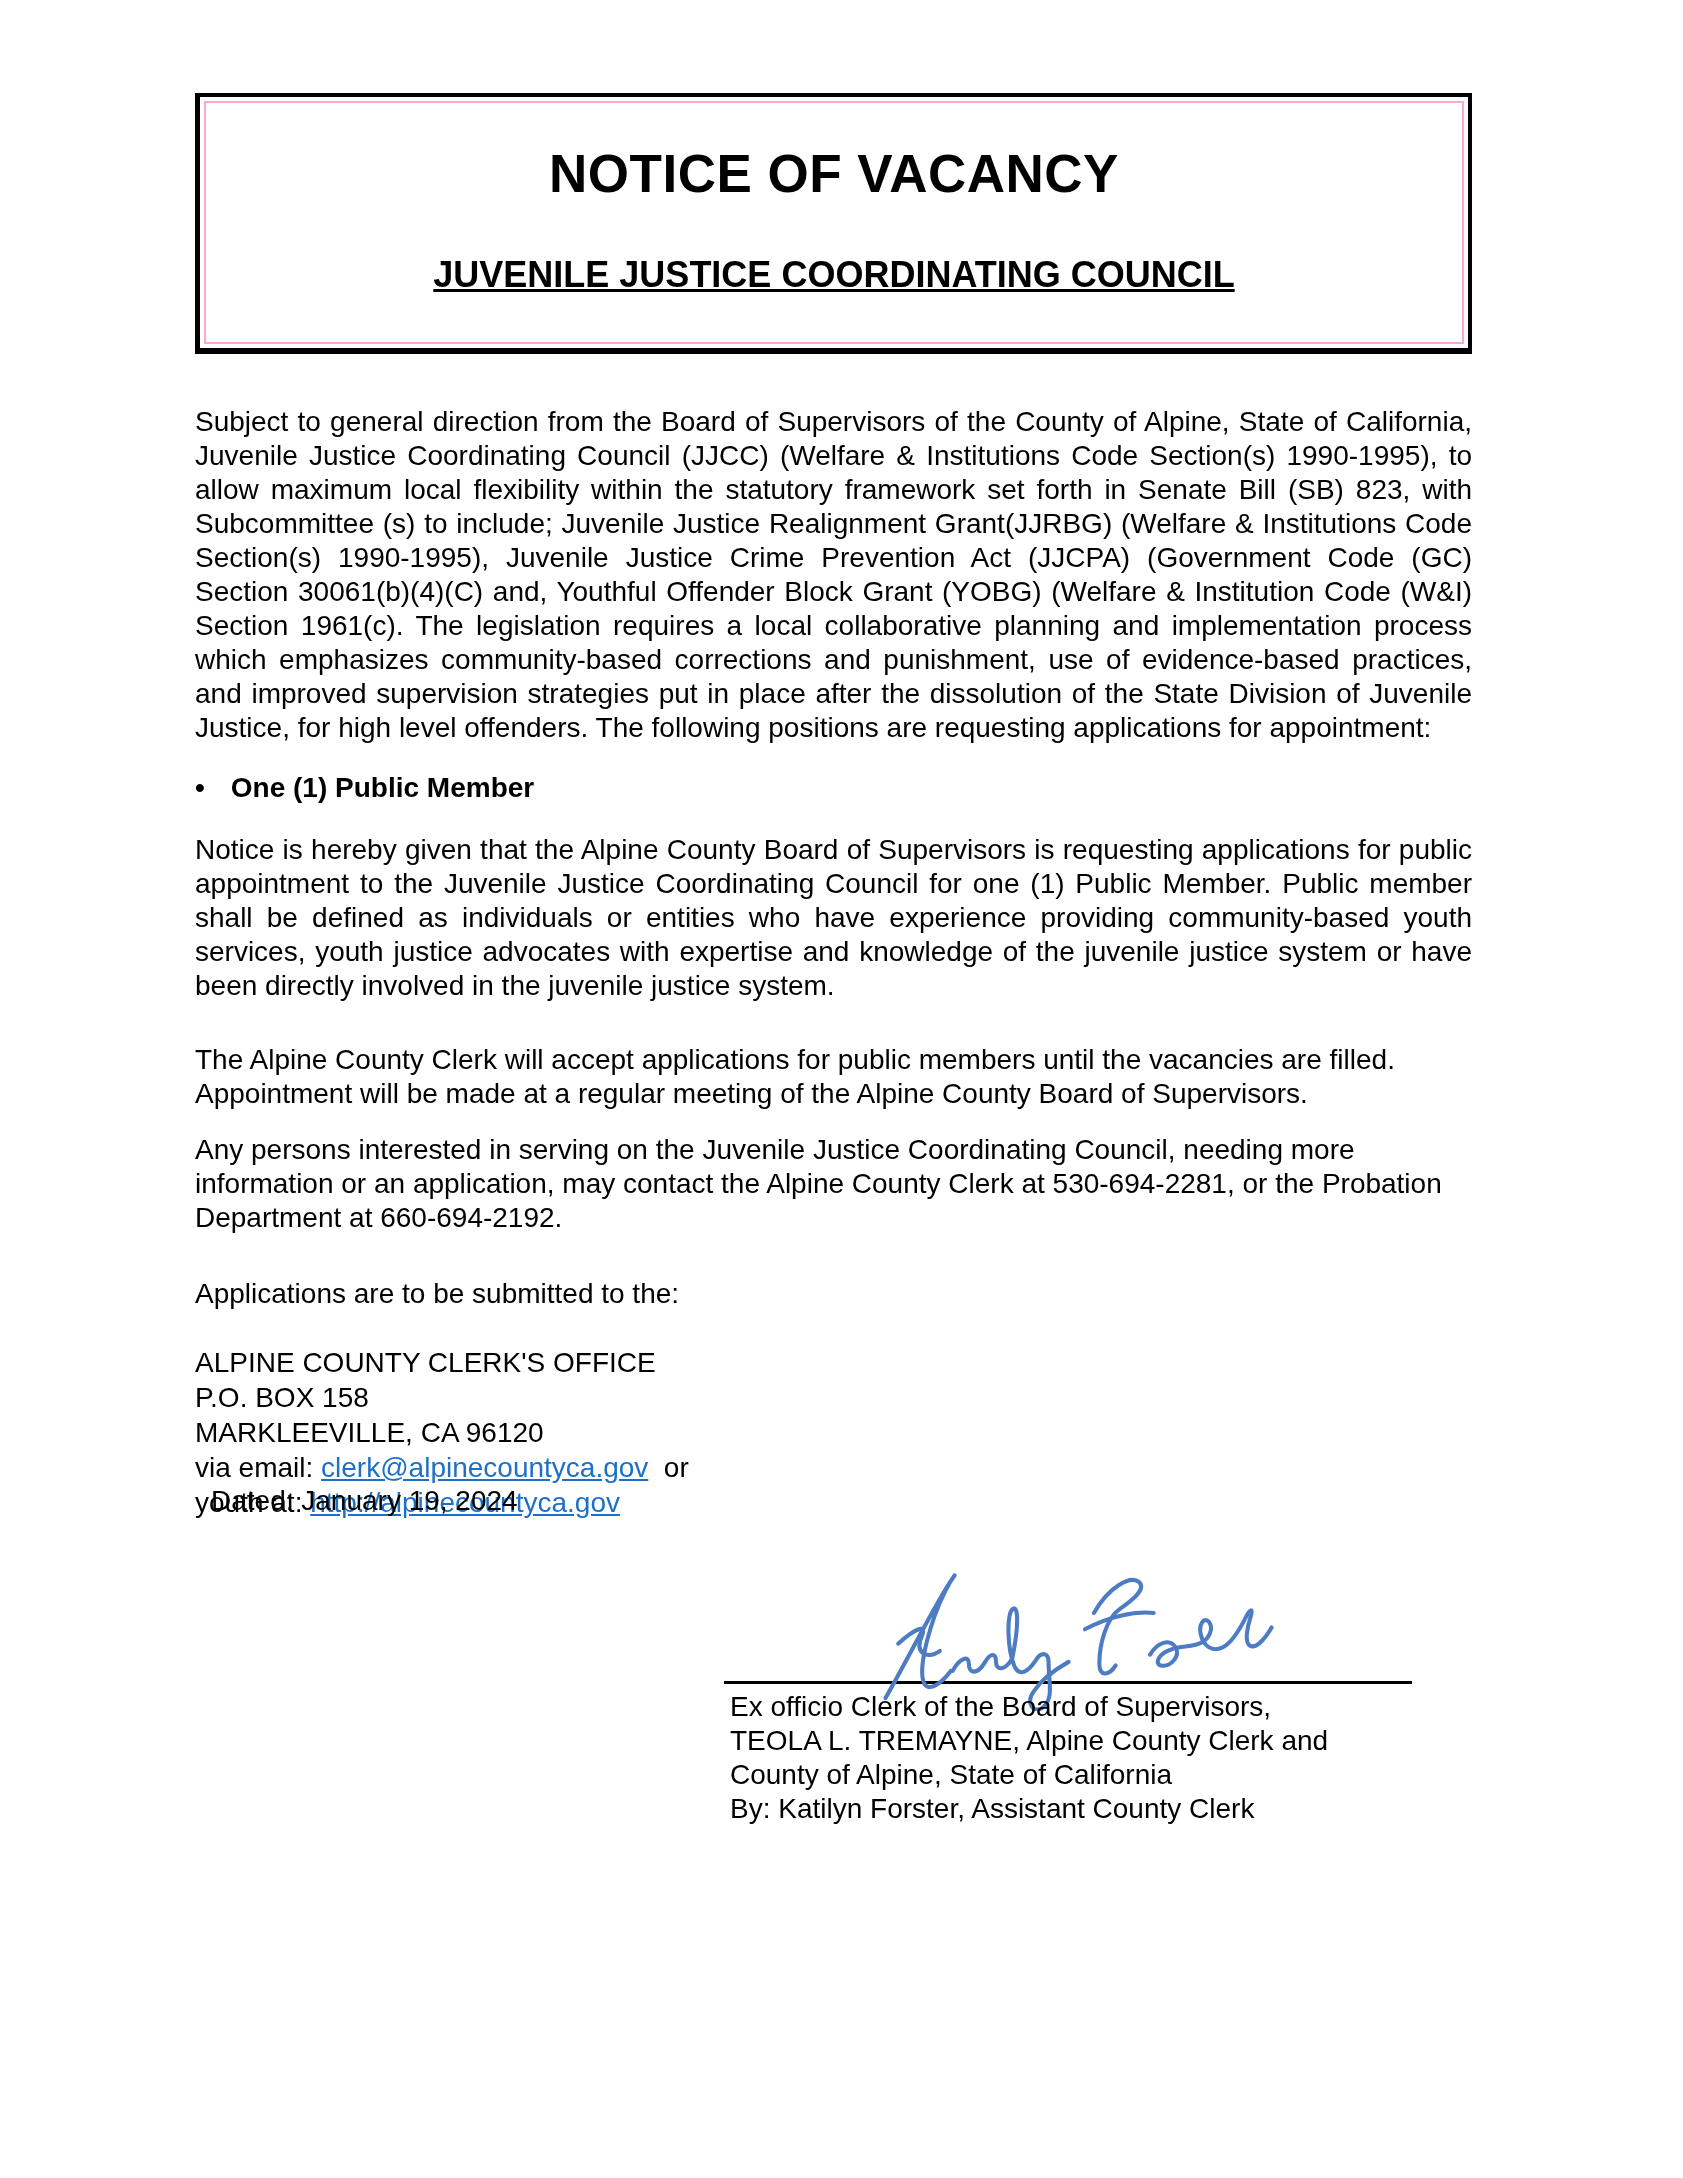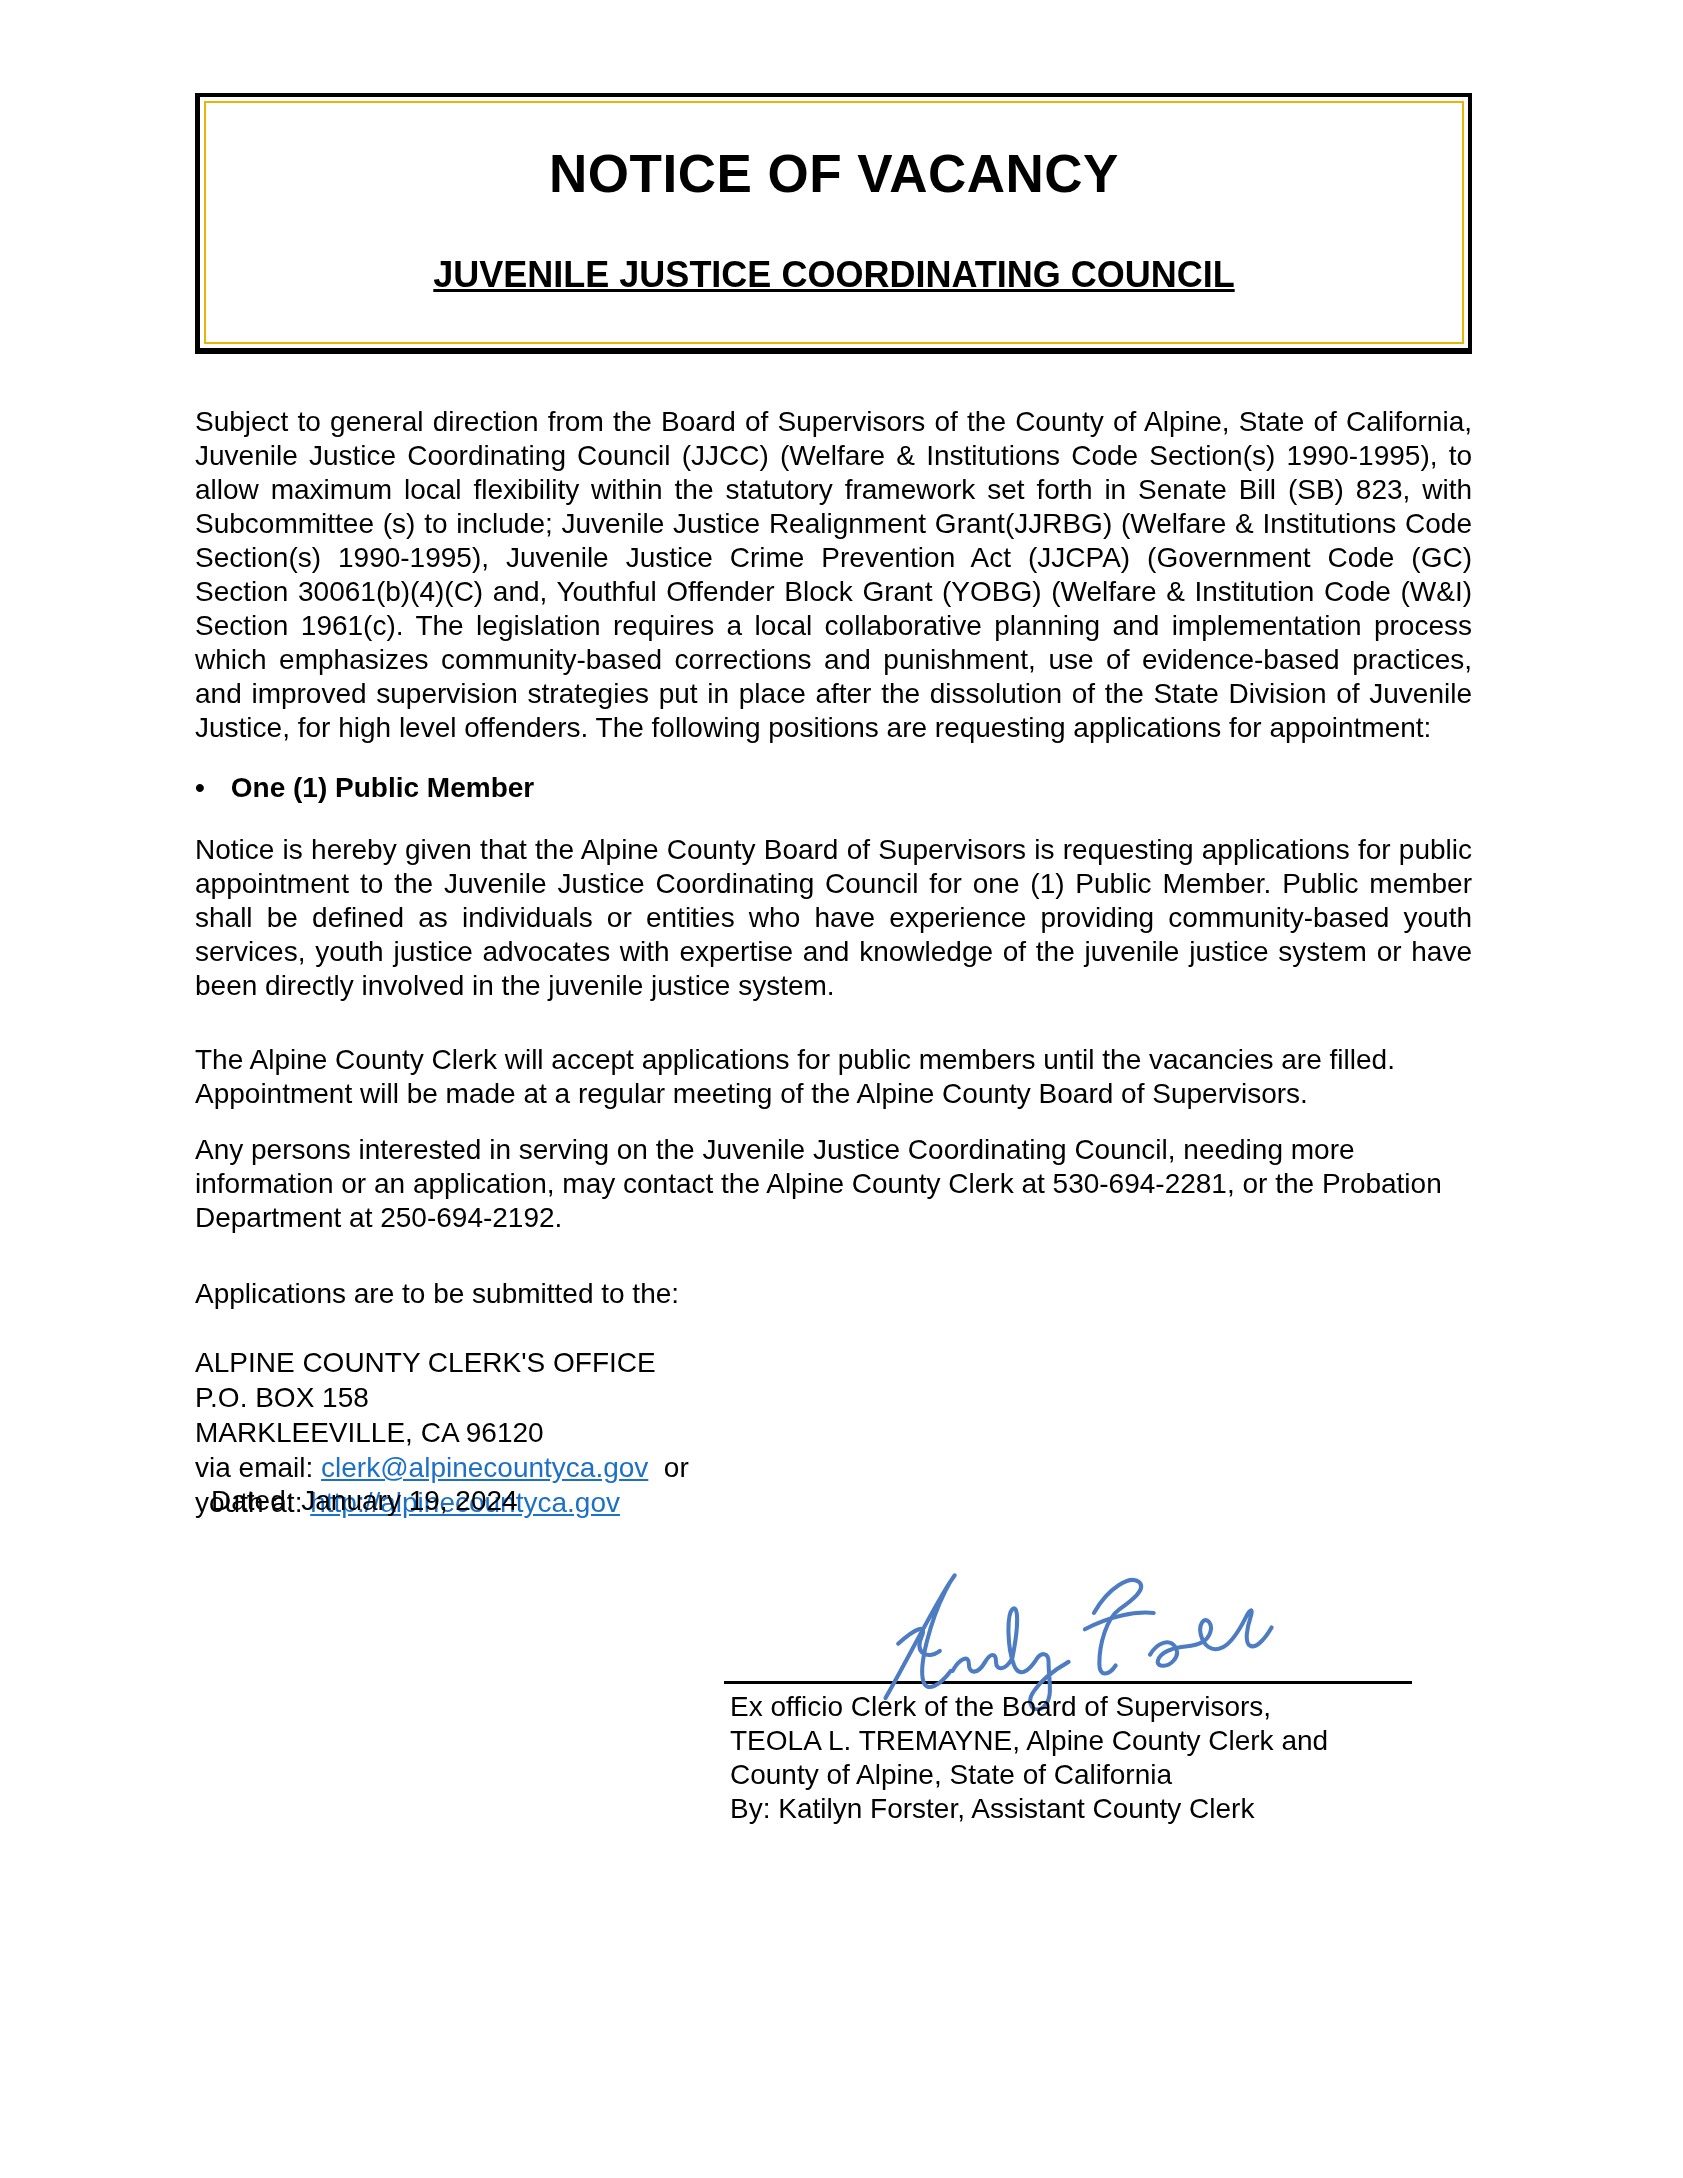--- a/index.html
+++ b/index.html
@@ -15,21 +15,21 @@
   }
 
   
   .notice-box-outer {
     border:4px solid #000;
     border-left-width:5px;
     border-bottom-width:6px;
     padding:4px;
   }
   .notice-box-inner {
-    border:2px solid #eab308;
+    border:2px solid #f9a8d4;
     text-align:center;
     padding:40px 2px 46px;
   }
   .notice-title  { font-size:53px; font-weight:bold; margin:0; letter-spacing:0.5px; }
   .notice-subtitle { font-size:36px; font-weight:bold; margin:50px 0 0 0;text-decoration:underline; }
 
   
   p { font-size:28px; line-height:34px; margin:0; }
   .just { text-align:justify; }
   .p1 { margin-top:51px; }
@@ -88,21 +88,21 @@
   <p class="just p1">Subject to general direction from the Board of Supervisors of the County of Alpine, State of California, Juvenile Justice Coordinating Council (JJCC) (Welfare &amp; Institutions Code Section(s) 1990-1995),  to allow maximum local flexibility within the statutory framework set forth in Senate Bill (SB) 823, with Subcommittee (s) to include; Juvenile Justice Realignment Grant(JJRBG) (Welfare &amp; Institutions Code Section(s) 1990-1995), Juvenile Justice Crime Prevention Act (JJCPA) (Government Code (GC) Section 30061(b)(4)(C) and, Youthful Offender Block Grant (YOBG) (Welfare &amp; Institution Code (W&amp;I) Section 1961(c). The legislation requires a local collaborative planning and implementation process which emphasizes community-based corrections and punishment, use of evidence-based practices, and improved supervision strategies put in place after the dissolution of the State Division of Juvenile Justice, for high level offenders. The following positions are requesting applications for appointment:</p>
 
   <div class="bullet-line">
     <span class="bullet">•</span><span>One (1) Public Member</span>
   </div>
 
   <p class="just p2">Notice is hereby given that the Alpine County Board of Supervisors is requesting applications for public appointment to the Juvenile Justice Coordinating Council for one (1) Public Member. Public member shall be defined as individuals or entities who have experience providing community-based youth services, youth justice advocates with expertise and knowledge of the juvenile justice system or have been directly involved in the juvenile justice system.</p>
 
   <p class="p3">The Alpine County Clerk will accept applications for public members until the vacancies are filled.  Appointment will be made at a regular meeting of the Alpine County Board of Supervisors.</p>
 
-  <p class="p4">Any persons interested in serving on the Juvenile Justice Coordinating Council, needing more information or an application, may contact the Alpine County Clerk at 530-694-2281, or the Probation Department at 250-694-2192.</p>
+  <p class="p4">Any persons interested in serving on the Juvenile Justice Coordinating Council, needing more information or an application, may contact the Alpine County Clerk at 530-694-2281, or the Probation Department at 660-694-2192.</p>
 
   <p class="p5">Applications are to be submitted to the:</p>
 
   <div class="submission-wrap">
     <div class="submission-center">
       <div>ALPINE COUNTY CLERK'S OFFICE</div>
       <div>P.O. BOX 158</div>
       <div>MARKLEEVILLE, CA 96120</div>
       <div><span class="pre">via email: </span><a class="doc-link">clerk@alpinecountyca.gov</a><span class="pre">  or</span></div>
       <div><span class="pre">youth at: </span><a class="doc-link">http://alpinecountyca.gov</a></div>

